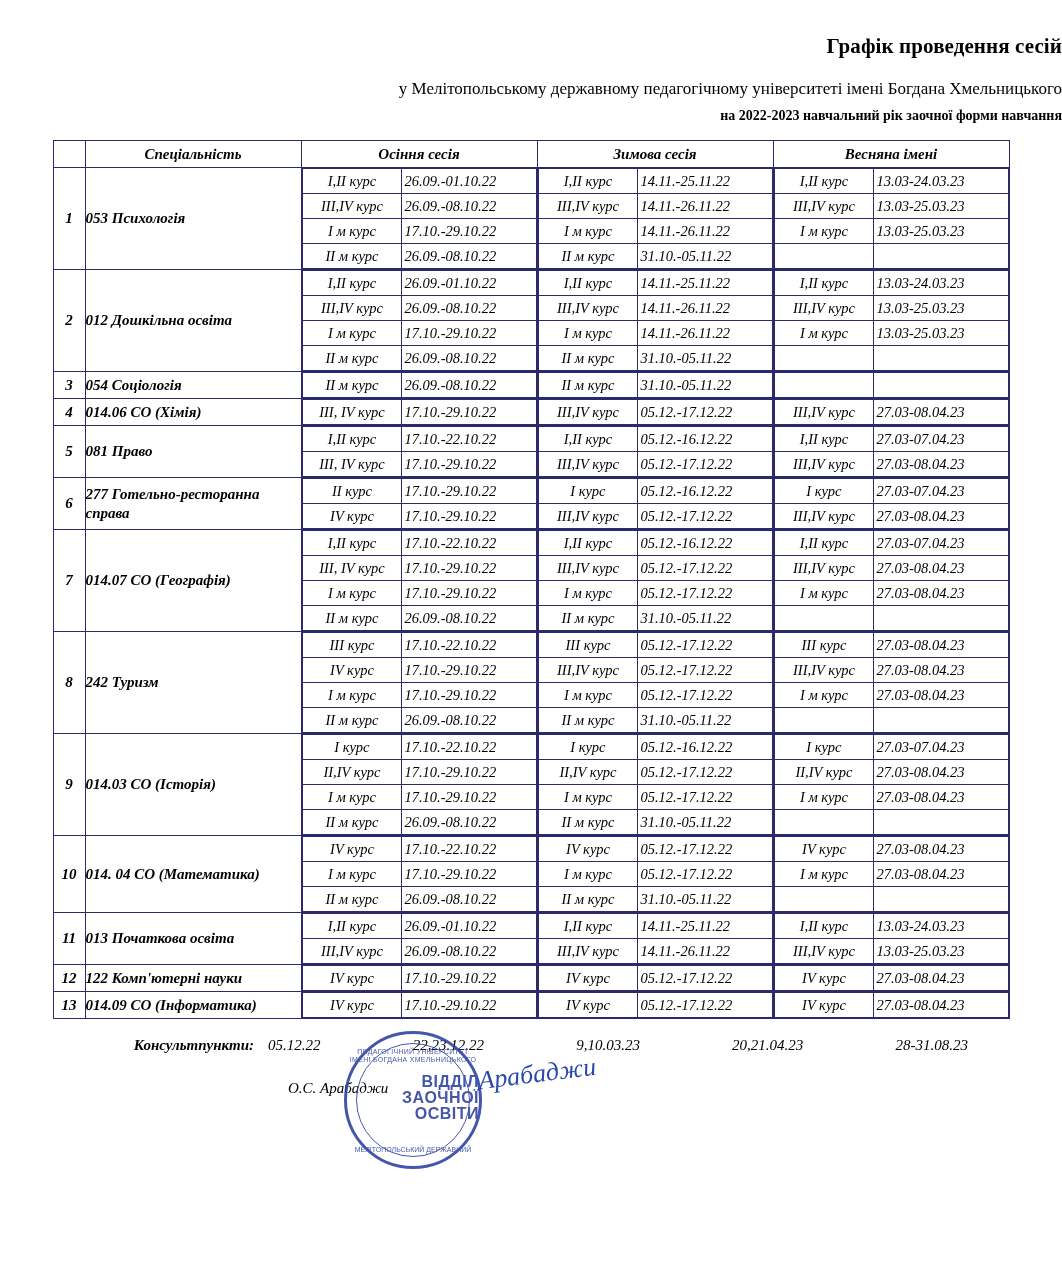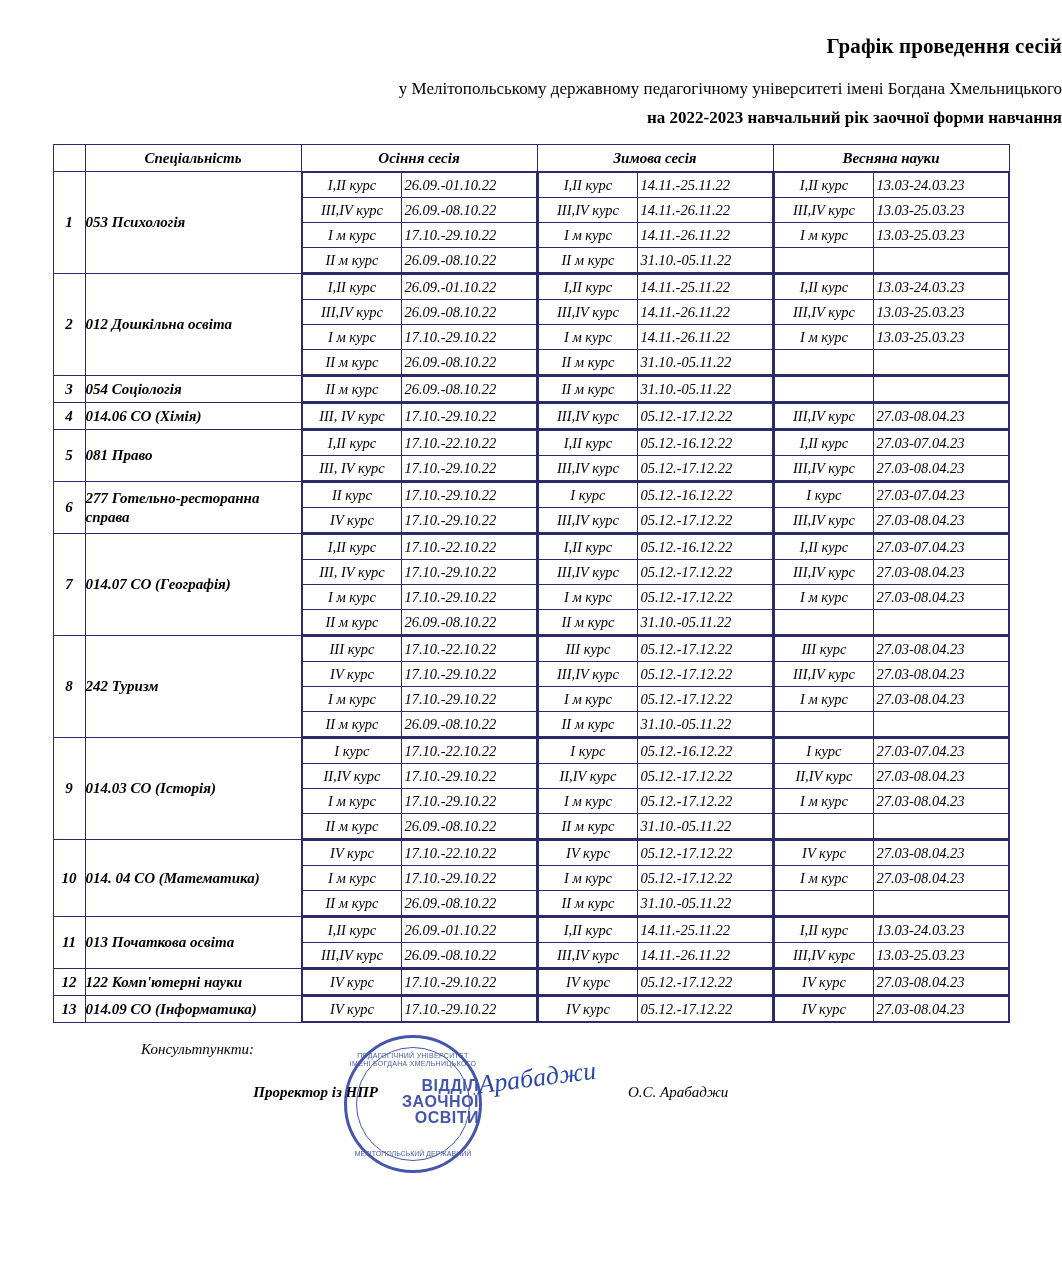--- a/index.html
+++ b/index.html
@@ -29,21 +29,21 @@
   .doc-title {
     font-size: 21px;
     font-weight: bold;
     letter-spacing: 0.1px;
   }
   .doc-sub1 {
     font-size: 17px;
     margin-top: 20px;
   }
   .doc-sub2 {
-    font-size: 17px;
+    font-size: 14px;
     font-weight: bold;
     margin-top: 9px;
   }
   table.sched {
     border-collapse: collapse;
     margin: 16px auto 0 auto;
     width: 780px;
     table-layout: fixed;
   }
   table.sched td, table.sched th {
@@ -107,21 +107,21 @@
     width: 966px;
     position: relative;
     font-size: 15px;
   }
   .footer-row1 {
     display: flex;
     align-items: baseline;
   }
   .konsult-label {
     font-style: italic;
-    font-weight: normal;
+    font-weight: bold;
     width: 220px;
     text-align: right;
     padding-right: 14px;
     box-sizing: border-box;
   }
   .konsult-dates {
     flex: 1;
     display: flex;
     justify-content: space-between;
     padding-right: 46px;
@@ -221,21 +221,21 @@
       <col class="col-sess">
       <col class="col-sess">
       <col class="col-sess">
     </colgroup>
     <thead>
       <tr class="hdr">
         <th></th>
         <th>Спеціальність</th>
         <th>Осіння сесія</th>
         <th>Зимова сесія</th>
-        <th>Весняна науки</th>
+        <th>Весняна імені</th>
       </tr>
     </thead>
     <tbody id="table-body">
         <tr>
           <td class="idx">1</td>
           <td class="spec">053 Психологія</td>
           <td class="sess">
             <table class="sess-inner">
               <tbody>
                 <tr>
@@ -913,23 +913,29 @@
               </tbody>
             </table>
           </td>
         </tr>
       </tbody>
   </table>
 
   <div class="footer">
     <div class="footer-row1">
       <div class="konsult-label">Консультпункти:</div>
+      <div class="konsult-dates" id="consult-dates">
+          <span>05.12.22</span>
+          <span>22,23.12.22</span>
+          <span>9,10.03.23</span>
+          <span>20,21.04.23</span>
+          <span>28-31.08.23</span>
+        </div>
     </div>
     <div class="footer-row2">
-      <div class="prorector-label">Проректор із НПР</div>
       <div class="prorector-name">О.С. Арабаджи</div>
     </div>
 
     <div class="stamp">
       <div class="stamp-arc">ПЕДАГОГІЧНИЙ УНІВЕРСИТЕТ ІМЕНІ БОГДАНА ХМЕЛЬНИЦЬКОГО</div>
       <div class="stamp-inner">
         <div>ВІДДІЛ</div>
         <div>ЗАОЧНОЇ</div>
         <div>ОСВІТИ</div>
       </div>

